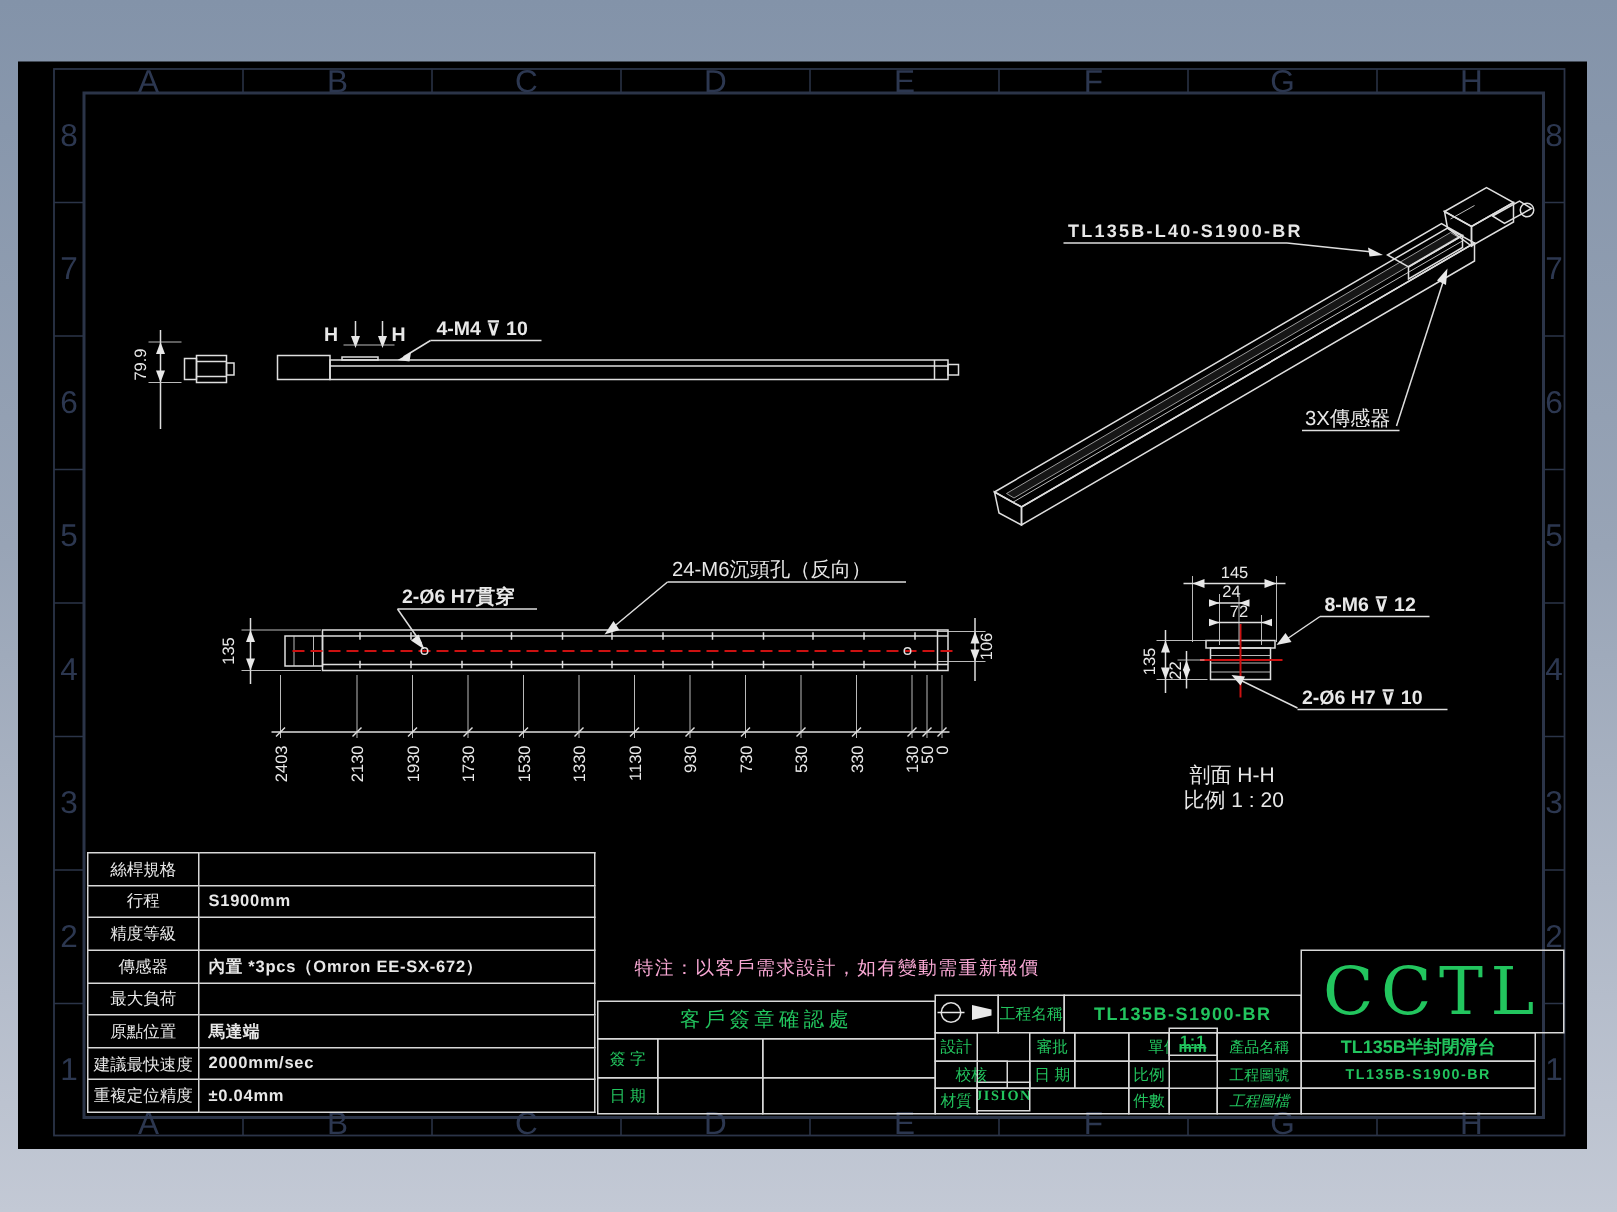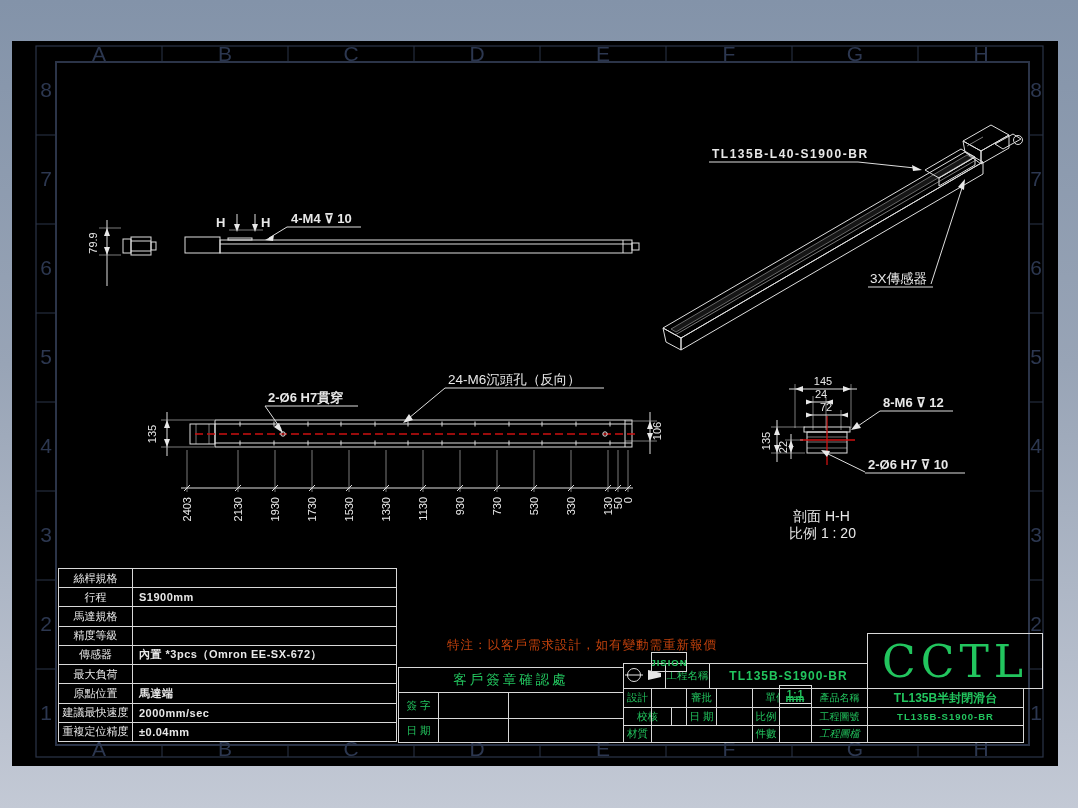--- a/index.html
+++ b/index.html
@@ -16,21 +16,21 @@
   svg .frame{stroke:#2b3448;fill:none;}
   svg .red{stroke:#cc1111;stroke-width:1.3;fill:none;}
   svg .fillw{fill:#e8e8e8;stroke:none;}
   svg text{fill:#e8e8e8;font-family:"Liberation Sans",sans-serif;}
   svg .d{font-size:11px;}
   svg .d2{font-size:12px;font-weight:bold;letter-spacing:1.5px;}
   svg .lb{font-size:13px;font-weight:bold;}
   svg .cj{font-size:13.5px;}
   svg .cap{font-size:14px;}
   svg .zz{fill:#2c3750;font-size:21px;font-weight:400;}
-  .txt{position:absolute;color:#c2410c;margin-left:24px;}
+  .txt{position:absolute;color:#f9a8d4;}
   .spec{position:absolute;left:33px;top:528px;width:339px;height:174px;border-collapse:collapse;table-layout:fixed;}
   .spec td{border:1px solid #d8d8d8;color:#e8e8e8;font-size:11px;height:16px;overflow:hidden;white-space:nowrap;}
   .spec td.l{width:71px;text-align:center;}
   .spec td.v{padding-left:6px;font-weight:bold;letter-spacing:.5px;}
   .cell{position:absolute;box-sizing:border-box;border:1px solid #d8d8d8;color:#22c55e;
         display:flex;align-items:center;justify-content:center;font-size:10.5px;white-space:nowrap;overflow:hidden;}
   .stencil{font-weight:bold;letter-spacing:1px;}
 </style>
 </head>
 <body>
@@ -317,24 +317,20 @@
   <tbody>
   <tr>
             <td class="l">絲桿規格</td>
             <td class="v"></td>
           </tr>
   <tr>
             <td class="l">行程</td>
             <td class="v stencil">S1900mm</td>
           </tr>
   <tr>
-            <td class="l">馬達規格</td>
-            <td class="v"></td>
-          </tr>
-  <tr>
             <td class="l">精度等級</td>
             <td class="v"></td>
           </tr>
   <tr>
             <td class="l">傳感器</td>
             <td class="v">內置 *3pcs（Omron EE-SX-672）</td>
           </tr>
   <tr>
             <td class="l">最大負荷</td>
             <td class="v"></td>
@@ -371,21 +367,21 @@
     <svg width="40" height="22" viewBox="0 0 40 22">
       <circle cx="10" cy="11" r="6.5" class="wh" stroke="#e8e8e8" fill="none"></circle>
       <line x1="1" y1="11" x2="19" y2="11" stroke="#e8e8e8" stroke-width="1"></line>
       <polygon points="24,6 37,9 37,13 24,16" fill="#e8e8e8"></polygon>
     </svg>
   </div>
   <div class="cell" style="left:640px;top:623px;width:45px;height:26px;">工程名稱</div>
   <div class="cell stencil" style="left:684px;top:623px;width:159px;height:26px;font-size:12px;">TL135B-S1900-BR</div>
 
   <div class="cell" style="left:598px;top:648px;width:29px;height:20px;">設計</div>
-  <div class="cell stencil" style="left:626px;top:612px;width:36px;height:20px;font-size:9.5px;">JISION</div>
+  <div class="cell stencil" style="left:626px;top:681px;width:36px;height:20px;font-size:9.5px;font-family:Liberation Serif, serif;">JISION</div>
   <div class="cell" style="left:661px;top:648px;width:31px;height:20px;">審批</div>
   <div class="cell" style="left:691px;top:648px;width:37px;height:20px;"></div>
   <div class="cell" style="left:727px;top:648px;width:28px;height:20px;padding-left:20px;">單位</div>
   <div class="cell stencil" style="left:754px;top:648px;width:33px;height:20px;font-size:10px;">mm</div>
   <div class="cell" style="left:786px;top:648px;width:57px;height:20px;font-size:10px;">產品名稱</div>
 
   <div class="cell" style="left:598px;top:667px;width:49px;height:19px;">校核</div>
   <div class="cell" style="left:626px;top:667px;width:36px;height:19px;"></div>
   <div class="cell" style="left:661px;top:667px;width:31px;height:19px;">日 期</div>
   <div class="cell" style="left:691px;top:667px;width:37px;height:19px;"></div>

